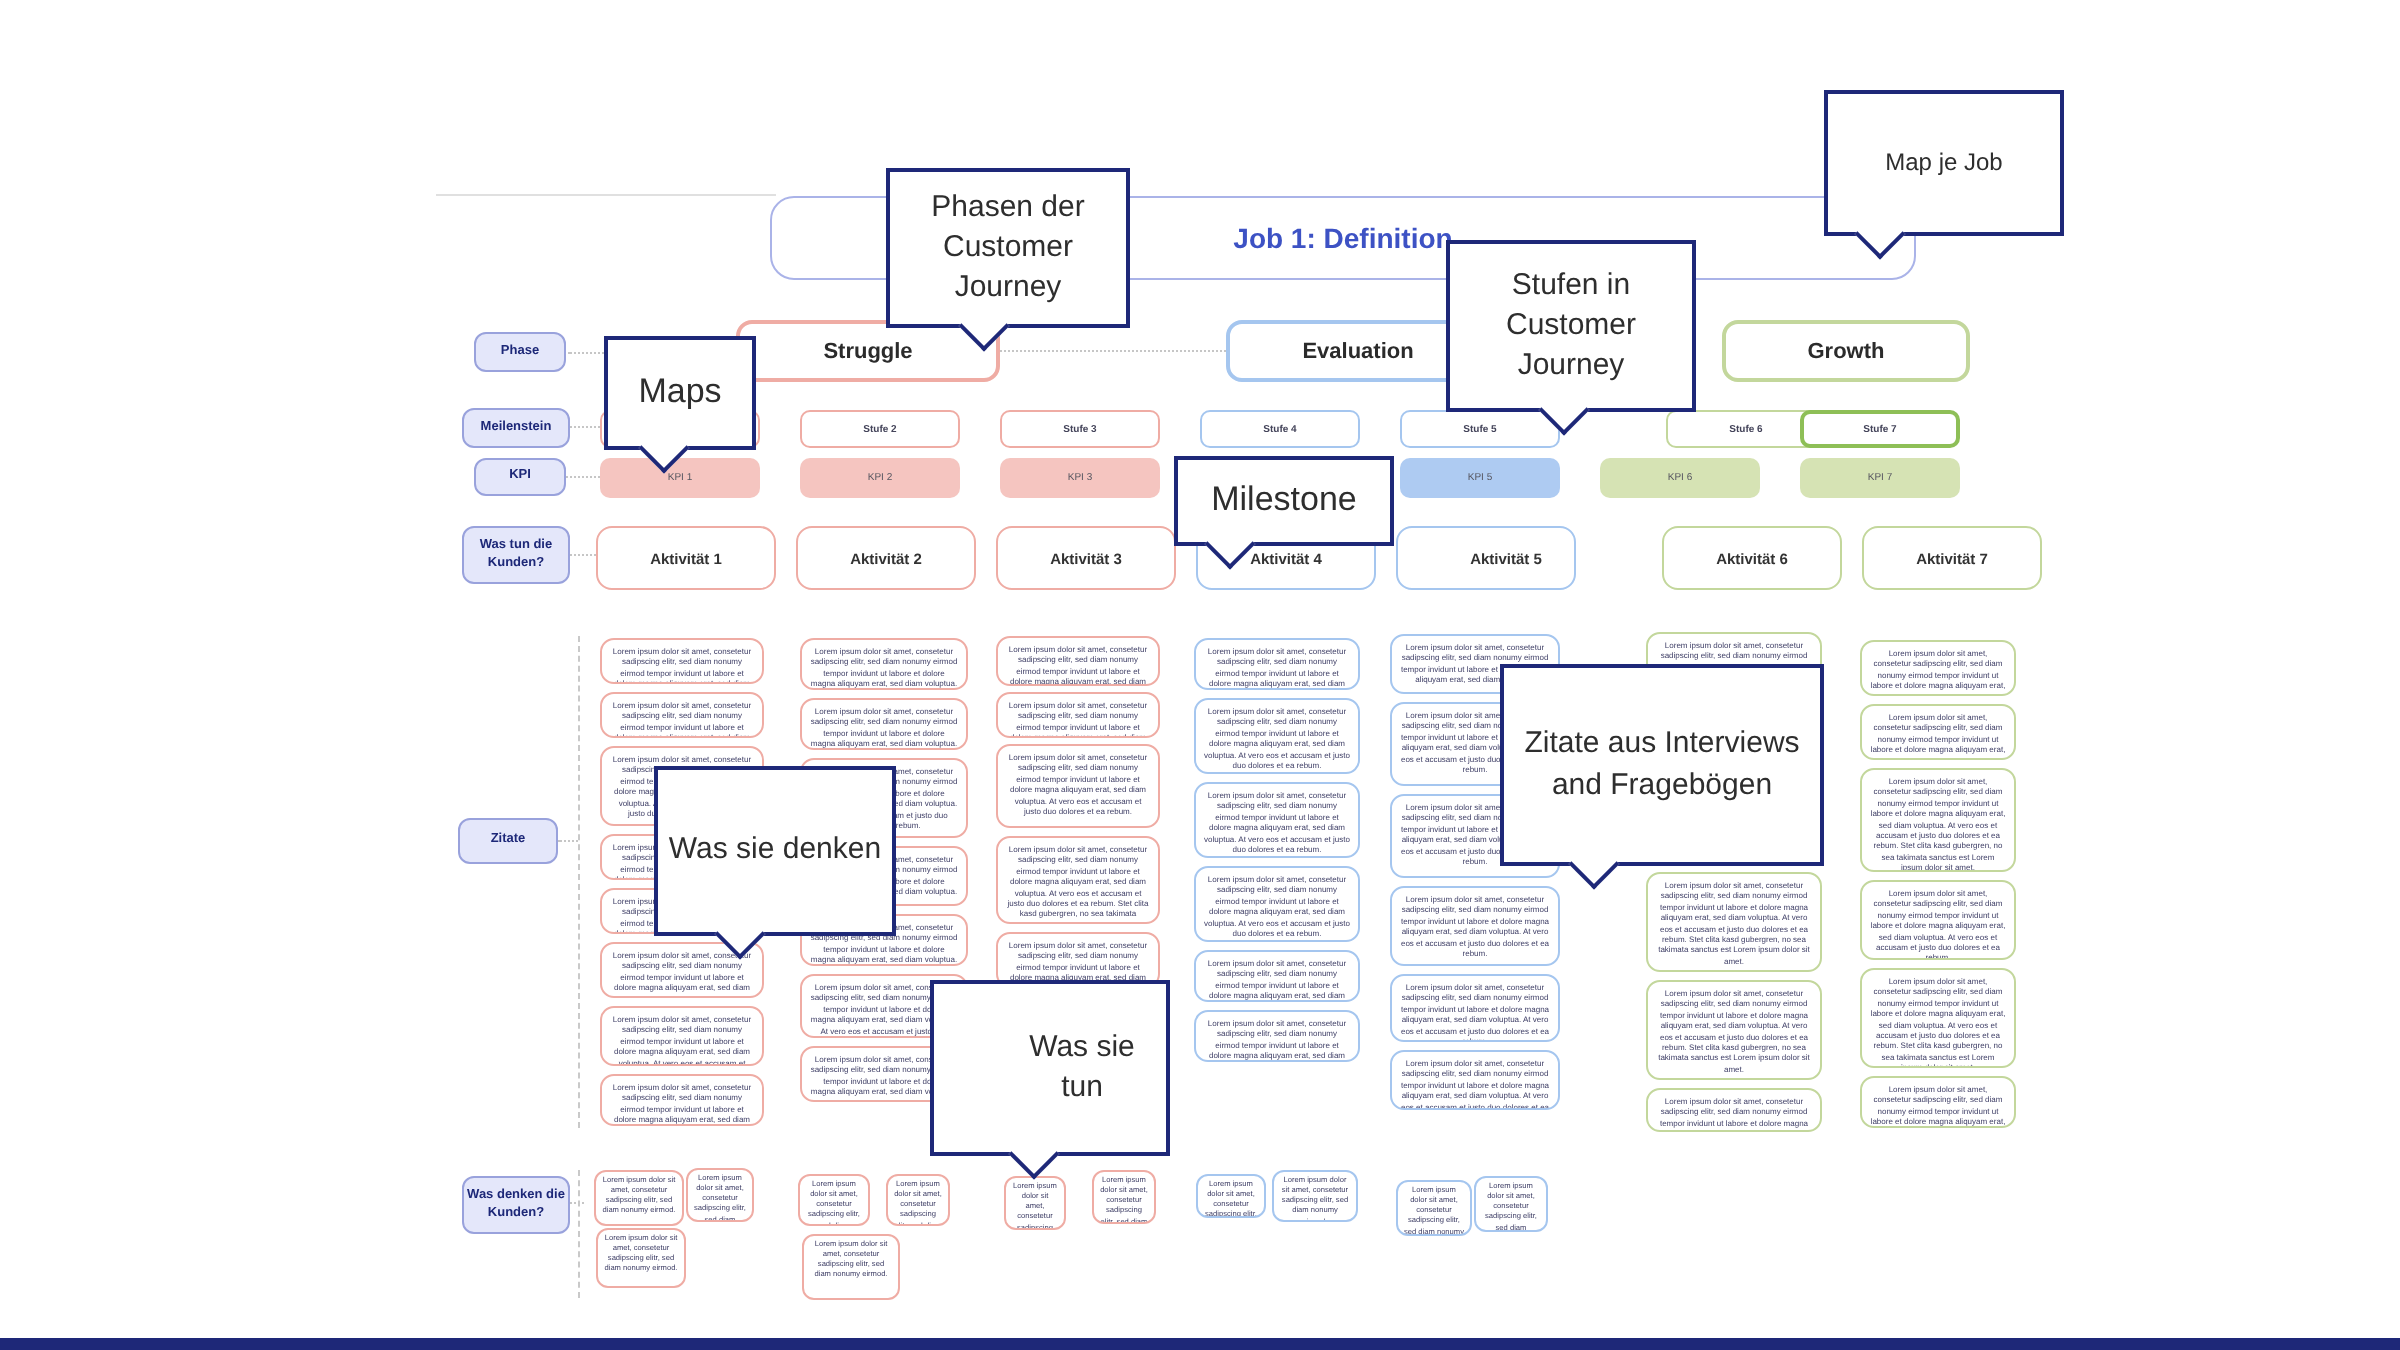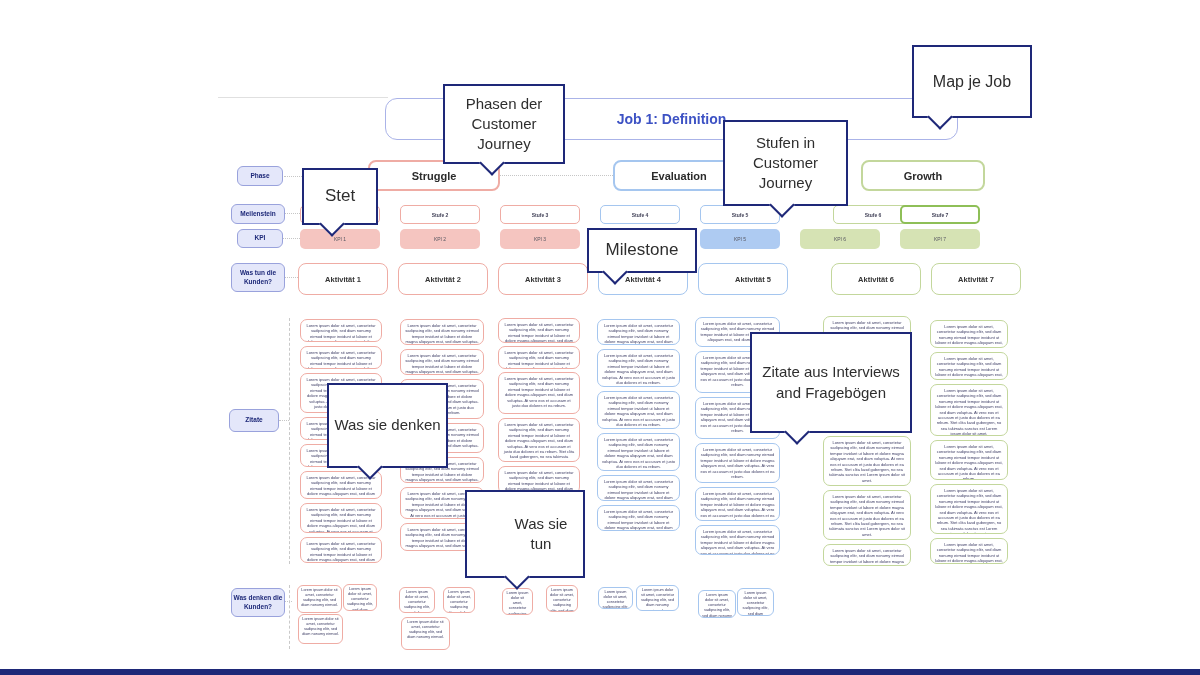--- a/index.html
+++ b/index.html
@@ -149,34 +149,34 @@
       <div class="abs qcard mini c-red" style="left: 298px; top: 614px; width: 45px; height: 30px;">Lorem ipsum dolor sit amet, consetetur sadipscing elitr, sed diam nonumy eirmod.</div>
       <div class="abs qcard mini c-red" style="left: 399px; top: 587px; width: 36px; height: 26px;">Lorem ipsum dolor sit amet, consetetur sadipscing elitr, sed diam nonumy eirmod.</div>
       <div class="abs qcard mini c-red" style="left: 401px; top: 617px; width: 49px; height: 33px;">Lorem ipsum dolor sit amet, consetetur sadipscing elitr, sed diam nonumy eirmod.</div>
       <div class="abs qcard mini c-red" style="left: 443px; top: 587px; width: 32px; height: 26px;">Lorem ipsum dolor sit amet, consetetur sadipscing elitr, sed diam nonumy eirmod.</div>
       <div class="abs qcard mini c-red" style="left: 502px; top: 588px; width: 31px; height: 27px;">Lorem ipsum dolor sit amet, consetetur sadipscing elitr, sed diam nonumy eirmod.</div>
       <div class="abs qcard mini c-red" style="left: 546px; top: 585px; width: 32px; height: 27px;">Lorem ipsum dolor sit amet, consetetur sadipscing elitr, sed diam nonumy eirmod.</div>
       <div class="abs qcard mini c-blue" style="left: 598px; top: 587px; width: 35px; height: 22px;">Lorem ipsum dolor sit amet, consetetur sadipscing elitr, sed diam nonumy eirmod.</div>
       <div class="abs qcard mini c-blue" style="left: 636px; top: 585px; width: 43px; height: 26px;">Lorem ipsum dolor sit amet, consetetur sadipscing elitr, sed diam nonumy eirmod.</div>
       <div class="abs qcard mini c-blue" style="left: 698px; top: 590px; width: 38px; height: 28px;">Lorem ipsum dolor sit amet, consetetur sadipscing elitr, sed diam nonumy eirmod.</div>
       <div class="abs qcard mini c-blue" style="left: 737px; top: 588px; width: 37px; height: 28px;">Lorem ipsum dolor sit amet, consetetur sadipscing elitr, sed diam nonumy eirmod.</div>
-      <div class="abs callout" style="left: 912px; top: 45px; width: 120px; height: 73px; font-size: 16px;">
+      <div class="abs callout" style="left: 912px; top: 45px; width: 120px; height: 73px; font-size: 12px;">
         <span>Map je Job</span>
         <div class="tail" style="left: 17px;"></div>
       </div>
       <div class="abs callout" style="left: 443px; top: 84px; width: 122px; height: 80px; font-size: 15px;">
         <span>Phasen der Customer Journey</span>
         <div class="tail" style="left: 38px;"></div>
       </div>
       <div class="abs callout" style="left: 723px; top: 120px; width: 125px; height: 86px; font-size: 15px;">
         <span>Stufen in Customer Journey</span>
         <div class="tail" style="left: 48px;"></div>
       </div>
       <div class="abs callout" style="left: 302px; top: 168px; width: 76px; height: 57px; font-size: 17px;">
-        <span>Stet</span>
+        <span>Maps</span>
         <div class="tail" style="left: 19px;"></div>
       </div>
       <div class="abs callout" style="left: 587px; top: 228px; width: 110px; height: 45px; font-size: 17px; text-align: center;">
         <span>Milestone</span>
         <div class="tail" style="left: 17px;"></div>
       </div>
       <div class="abs callout" style="left: 750px; top: 332px; width: 162px; height: 101px; font-size: 15px;">
         <span>Zitate aus Interviews and Fragebögen</span>
         <div class="tail" style="left: 36px;"></div>
       </div>

